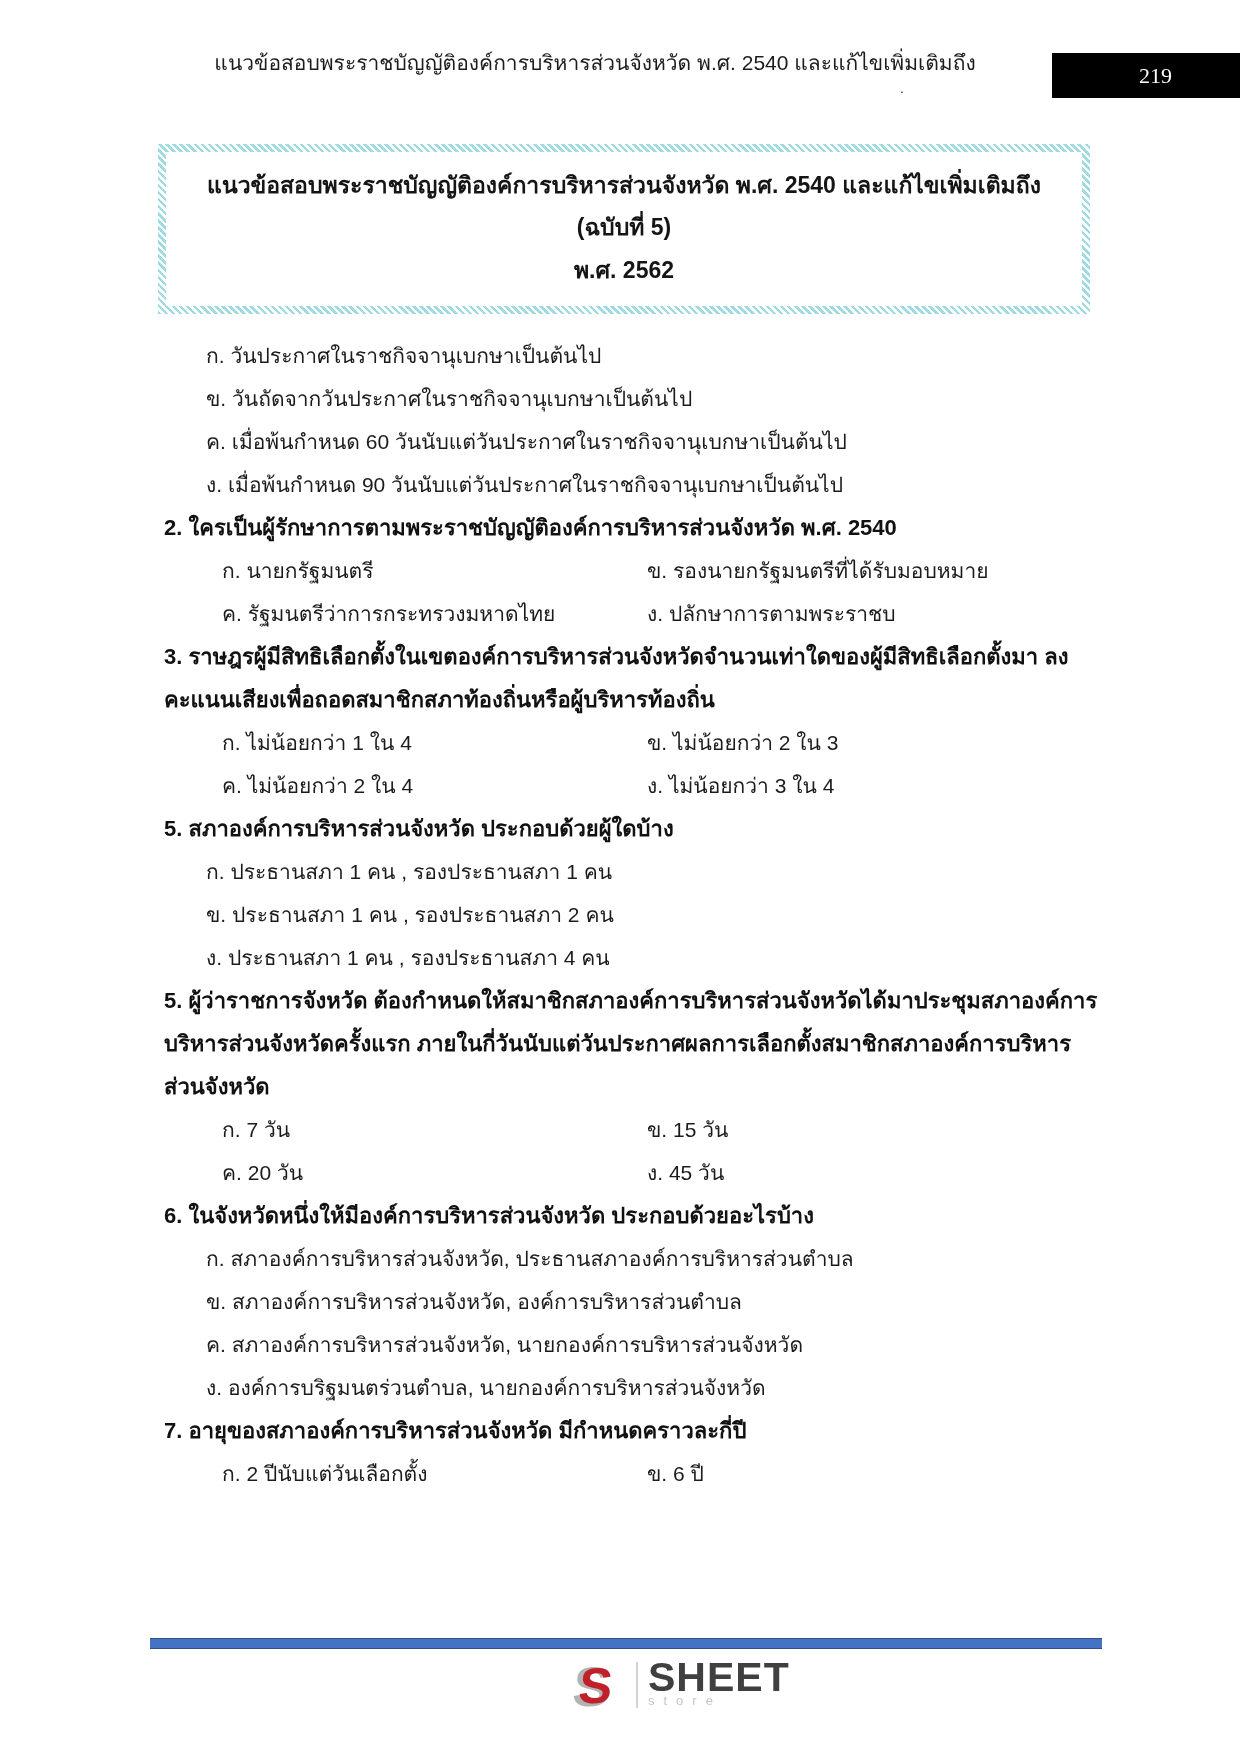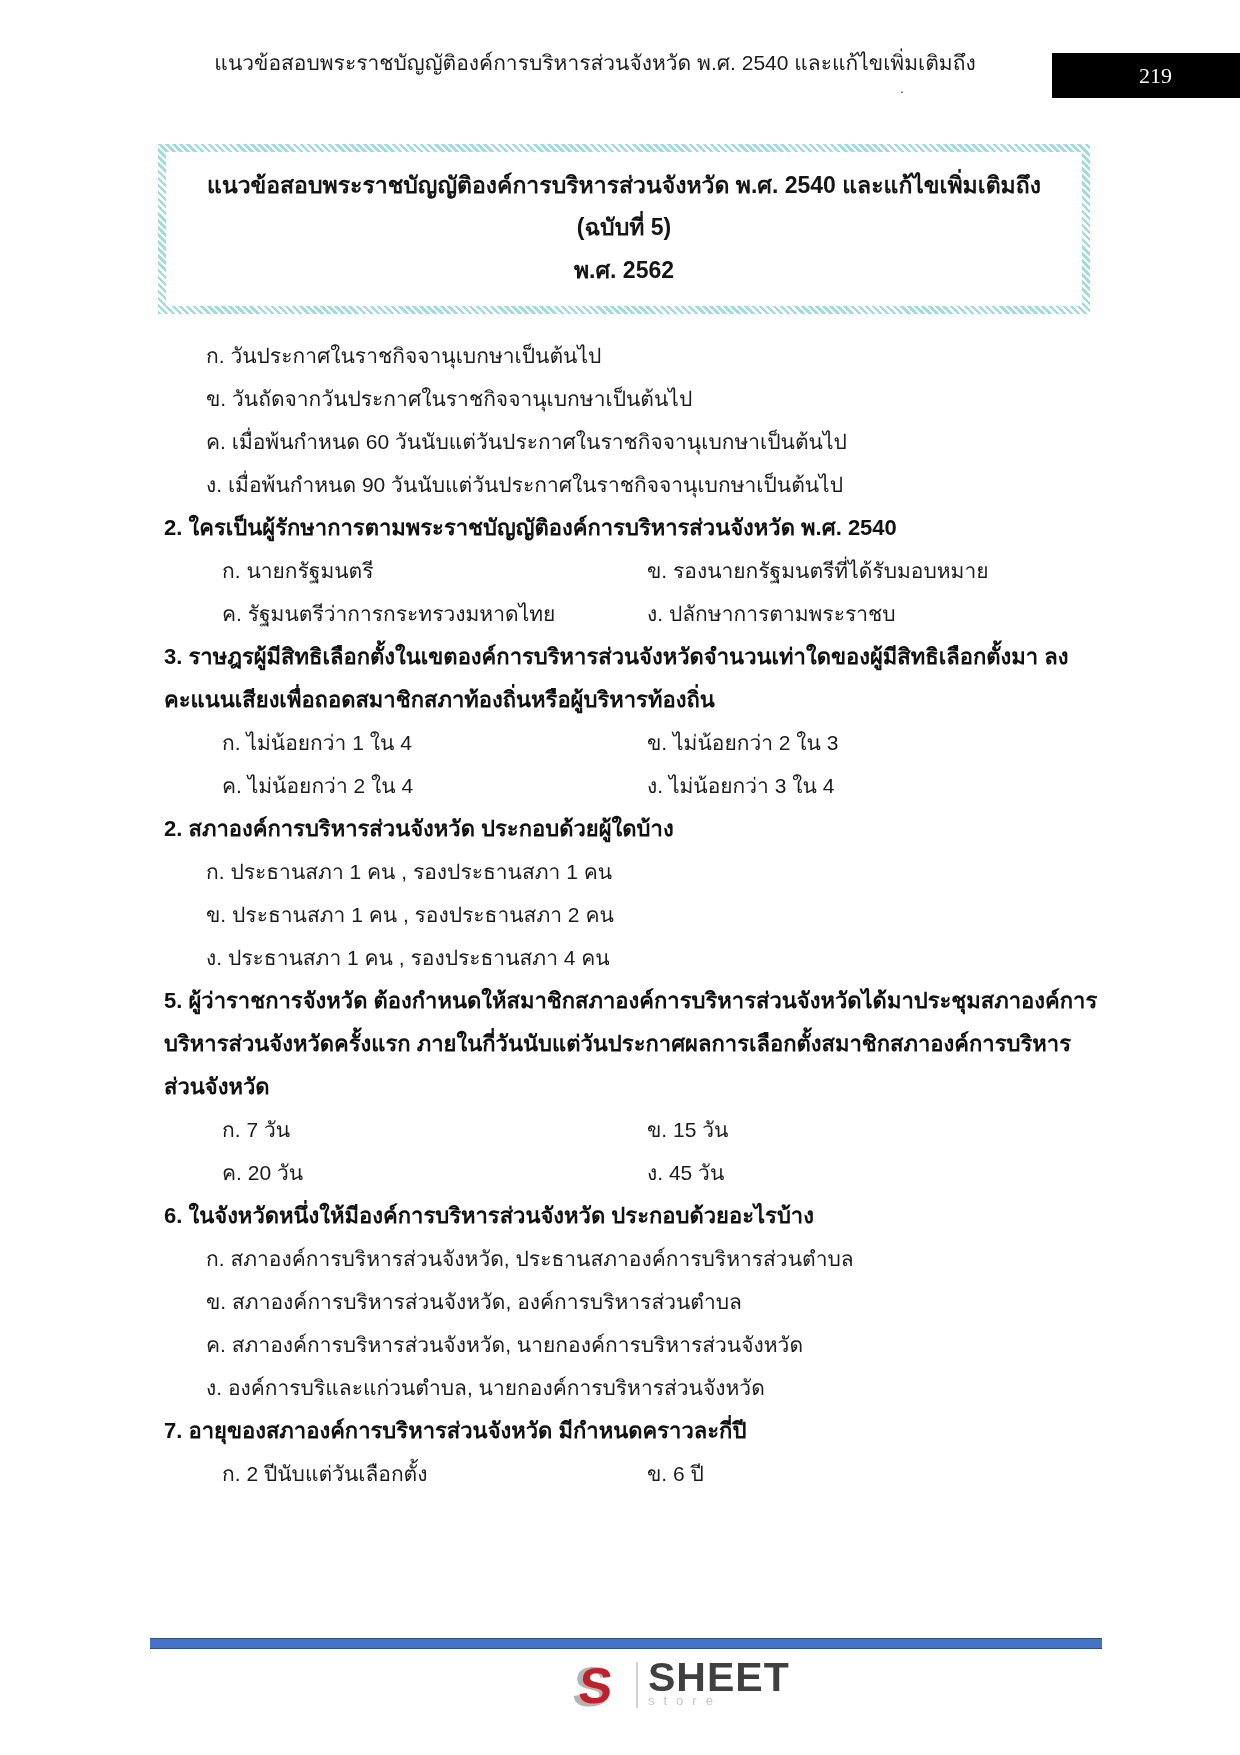--- a/index.html
+++ b/index.html
@@ -122,21 +122,21 @@
           <div class="opt-row two">
             <div class="opt-cell">ก. ไม่น้อยกว่า 1 ใน 4</div>
             <div class="opt-cell">ข. ไม่น้อยกว่า 2 ใน 3</div>
           </div>
           <div class="opt-row two">
             <div class="opt-cell">ค. ไม่น้อยกว่า 2 ใน 4</div>
             <div class="opt-cell">ง. ไม่น้อยกว่า 3 ใน 4</div>
           </div>
         </div>
         <div class="question">
-          <div class="q-text">2. สภาองค์การบริหารส่วนจังหวัด ประกอบด้วยผู้ใดบ้าง</div>
+          <div class="q-text">5. สภาองค์การบริหารส่วนจังหวัด ประกอบด้วยผู้ใดบ้าง</div>
           <div class="opt-row">
             <div class="opt-cell">ก. ประธานสภา 1 คน , รองประธานสภา 1 คน</div>
           </div>
           <div class="opt-row">
             <div class="opt-cell">ข. ประธานสภา 1 คน , รองประธานสภา 2 คน</div>
           </div>
           <div class="opt-row">
             <div class="opt-cell">ง. ประธานสภา 1 คน , รองประธานสภา 4 คน</div>
           </div>
         </div>
@@ -156,21 +156,21 @@
           <div class="opt-row">
             <div class="opt-cell">ก. สภาองค์การบริหารส่วนจังหวัด, ประธานสภาองค์การบริหารส่วนตำบล</div>
           </div>
           <div class="opt-row">
             <div class="opt-cell">ข. สภาองค์การบริหารส่วนจังหวัด, องค์การบริหารส่วนตำบล</div>
           </div>
           <div class="opt-row">
             <div class="opt-cell">ค. สภาองค์การบริหารส่วนจังหวัด, นายกองค์การบริหารส่วนจังหวัด</div>
           </div>
           <div class="opt-row">
-            <div class="opt-cell">ง. องค์การบริและแก่วนตำบล, นายกองค์การบริหารส่วนจังหวัด</div>
+            <div class="opt-cell">ง. องค์การบริฐมนตร่วนตำบล, นายกองค์การบริหารส่วนจังหวัด</div>
           </div>
         </div>
         <div class="question">
           <div class="q-text">7. อายุของสภาองค์การบริหารส่วนจังหวัด มีกำหนดคราวละกี่ปี</div>
           <div class="opt-row two">
             <div class="opt-cell">ก. 2 ปีนับแต่วันเลือกตั้ง</div>
             <div class="opt-cell">ข. 6 ปี</div>
           </div>
         </div>
       </div>

